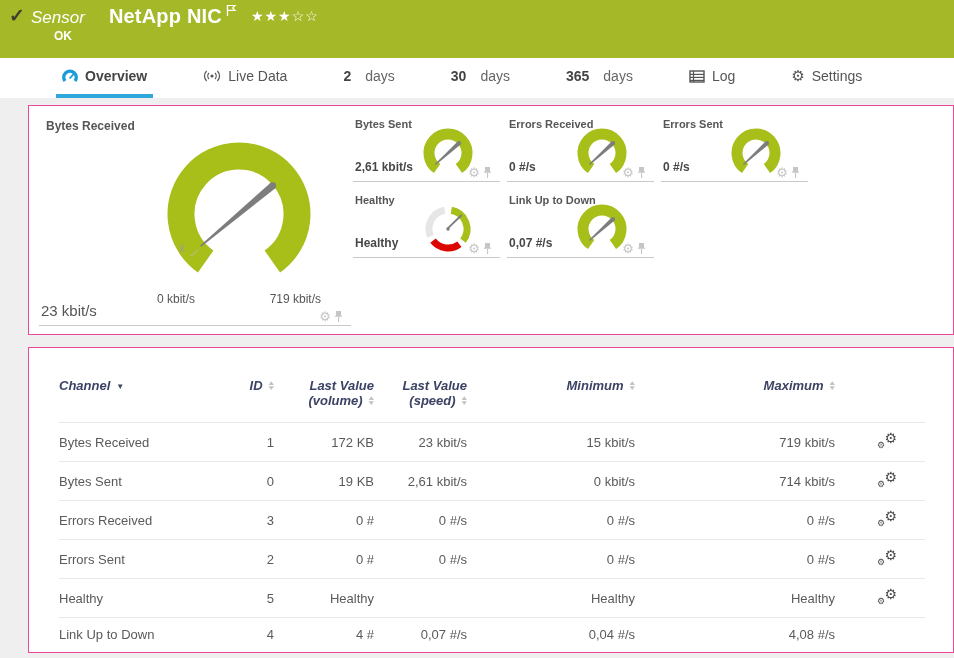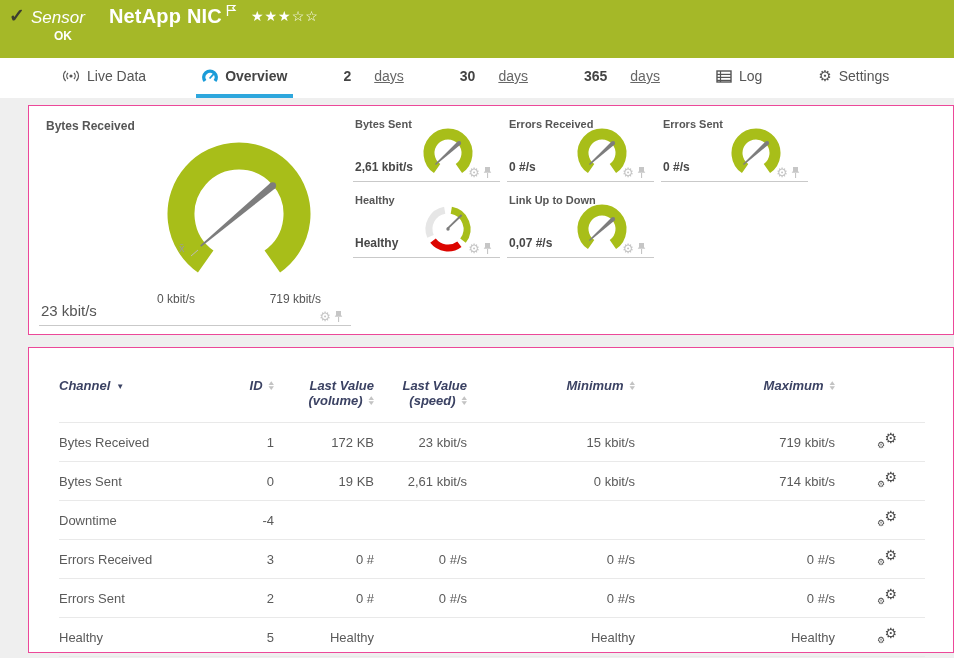--- a/index.html
+++ b/index.html
@@ -15,21 +15,21 @@
   .hdr .flag { margin-left: 4px; position: relative; top: -6px; }
   .hdr .stars { margin-left: 14px; font-size: 14px; letter-spacing: 1px; position: relative; top: -2px; }
   .hdr .ok { position: absolute; left: 54px; top: 29px; font-size: 12px; font-weight: 700; }
 
   
   .tabbar { background: #fff; height: 40px; display: flex; align-items: stretch; padding-left: 56px; }
   .tab { display: flex; align-items: center; gap: 7px; font-size: 14px; color: #555;
          padding: 0 6px; margin-right: 44px; cursor: pointer; border-bottom: 4px solid transparent; }
   .tab.active { border-bottom-color: #2ea7dd; font-weight: 700; color: #444; }
   .tab .num { font-weight: 700; color: #444; }
-  .tab .word { color: #666; margin-left: 16px; text-decoration: underline; }
+  .tab .word { color: #666; margin-left: 7px; }
   .tab svg { display: block; }
   .tab .gear-glyph { font-size: 15px; color: #555; }
 
   
   .panel { margin-left: 28px; background: #fff; border: 1px solid #ec4899; }
   .panel.gauges { margin-top: 7px; height: 230px; display: flex; }
   .panel.table-panel { margin-top: 12px; height: 306px; padding: 24px 30px 0 30px; }
 
   
   .big-cell { position: relative; width: 312px; height: 210px; margin: 10px 0 0 10px;
@@ -92,40 +92,40 @@
         <path d="M1.5 1 V12" stroke="#fff" stroke-width="1.3" fill="none"></path>
         <path d="M1.5 1.5 H9 L6.7 3.9 9 6.3 H1.5 Z" fill="none" stroke="#fff" stroke-width="1.2"></path>
       </svg>
     </span>
     <span class="stars">★★★☆☆</span>
   </div>
   <div class="ok">OK</div>
 </div>
 
 <div class="tabbar">
+  <div class="tab active">
+    <span>
+      <svg width="16" height="14" viewBox="0 0 16 14">
+        <path d="M3 12 A 6.2 6.2 0 1 1 13 12" stroke="#1b9cd8" stroke-width="3.4" fill="none"></path>
+        <line x1="7.6" y1="9.5" x2="12" y2="4.6" stroke="#1b9cd8" stroke-width="1.8"></line>
+      </svg>
+    </span>
+    <span>Overview</span>
+  </div>
   <div class="tab">
     <span>
       <svg width="18" height="14" viewBox="0 0 18 14">
         <circle cx="9" cy="7" r="1.6" fill="#555"></circle>
         <path d="M6 4 A 4.3 4.3 0 0 0 6 10" stroke="#555" stroke-width="1.2" fill="none"></path>
         <path d="M12 4 A 4.3 4.3 0 0 1 12 10" stroke="#555" stroke-width="1.2" fill="none"></path>
         <path d="M3.6 2 A 7 7 0 0 0 3.6 12" stroke="#555" stroke-width="1.2" fill="none"></path>
         <path d="M14.4 2 A 7 7 0 0 1 14.4 12" stroke="#555" stroke-width="1.2" fill="none"></path>
       </svg>
     </span>
     <span>Live Data</span>
-  </div>
-  <div class="tab active">
-    <span>
-      <svg width="16" height="14" viewBox="0 0 16 14">
-        <path d="M3 12 A 6.2 6.2 0 1 1 13 12" stroke="#1b9cd8" stroke-width="3.4" fill="none"></path>
-        <line x1="7.6" y1="9.5" x2="12" y2="4.6" stroke="#1b9cd8" stroke-width="1.8"></line>
-      </svg>
-    </span>
-    <span>Overview</span>
   </div>
   <div class="tab">
     <span class="num">2</span>
       <span class="word">days</span>
   </div>
   <div class="tab">
     <span class="num">30</span>
       <span class="word">days</span>
   </div>
   <div class="tab">
@@ -319,29 +319,20 @@
       <tr>
         <td class="left">Bytes Sent</td>
         <td>0</td>
         <td>19 KB</td>
         <td>2,61 kbit/s</td>
         <td>0 kbit/s</td>
         <td>714 kbit/s</td>
         <td class="act"><span class="row-gears"><span class="g1">⚙</span><span class="g2">⚙</span></span></td>
       </tr>
       <tr>
-        <td class="left">Downtime</td>
-        <td>-4</td>
-        <td></td>
-        <td></td>
-        <td></td>
-        <td></td>
-        <td class="act"><span class="row-gears"><span class="g1">⚙</span><span class="g2">⚙</span></span></td>
-      </tr>
-      <tr>
         <td class="left">Errors Received</td>
         <td>3</td>
         <td>0 #</td>
         <td>0 #/s</td>
         <td>0 #/s</td>
         <td>0 #/s</td>
         <td class="act"><span class="row-gears"><span class="g1">⚙</span><span class="g2">⚙</span></span></td>
       </tr>
       <tr>
         <td class="left">Errors Sent</td>

